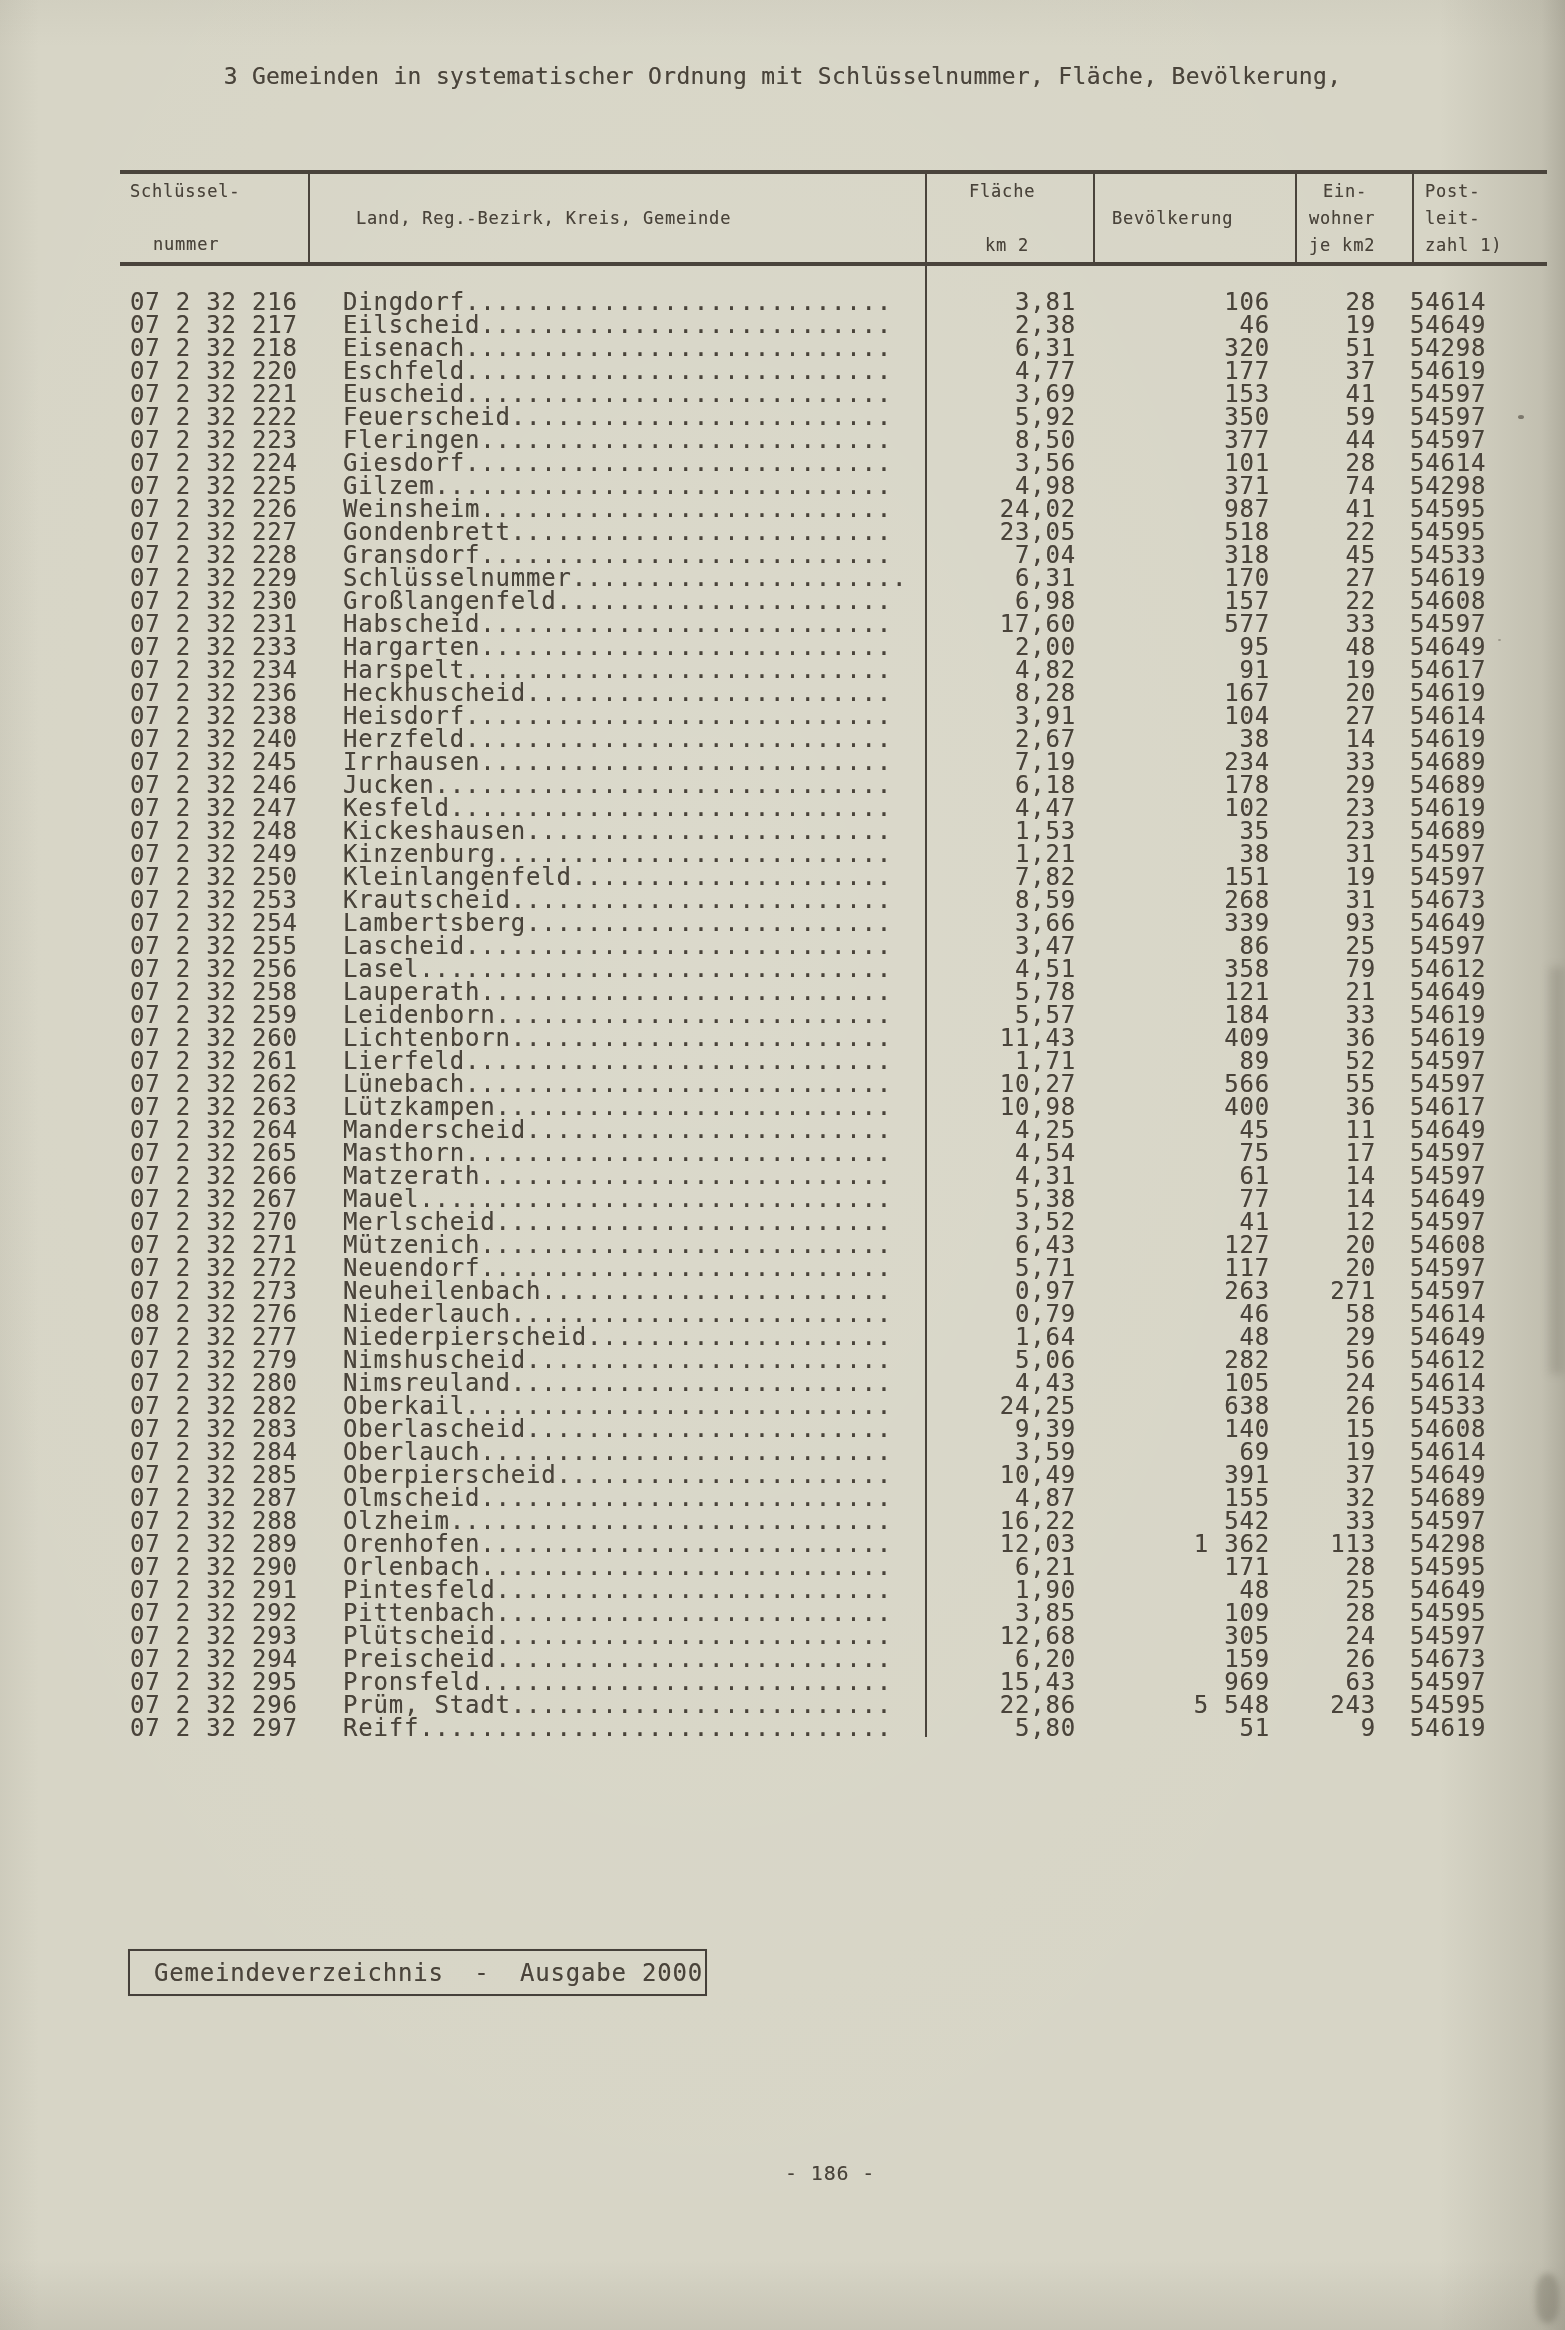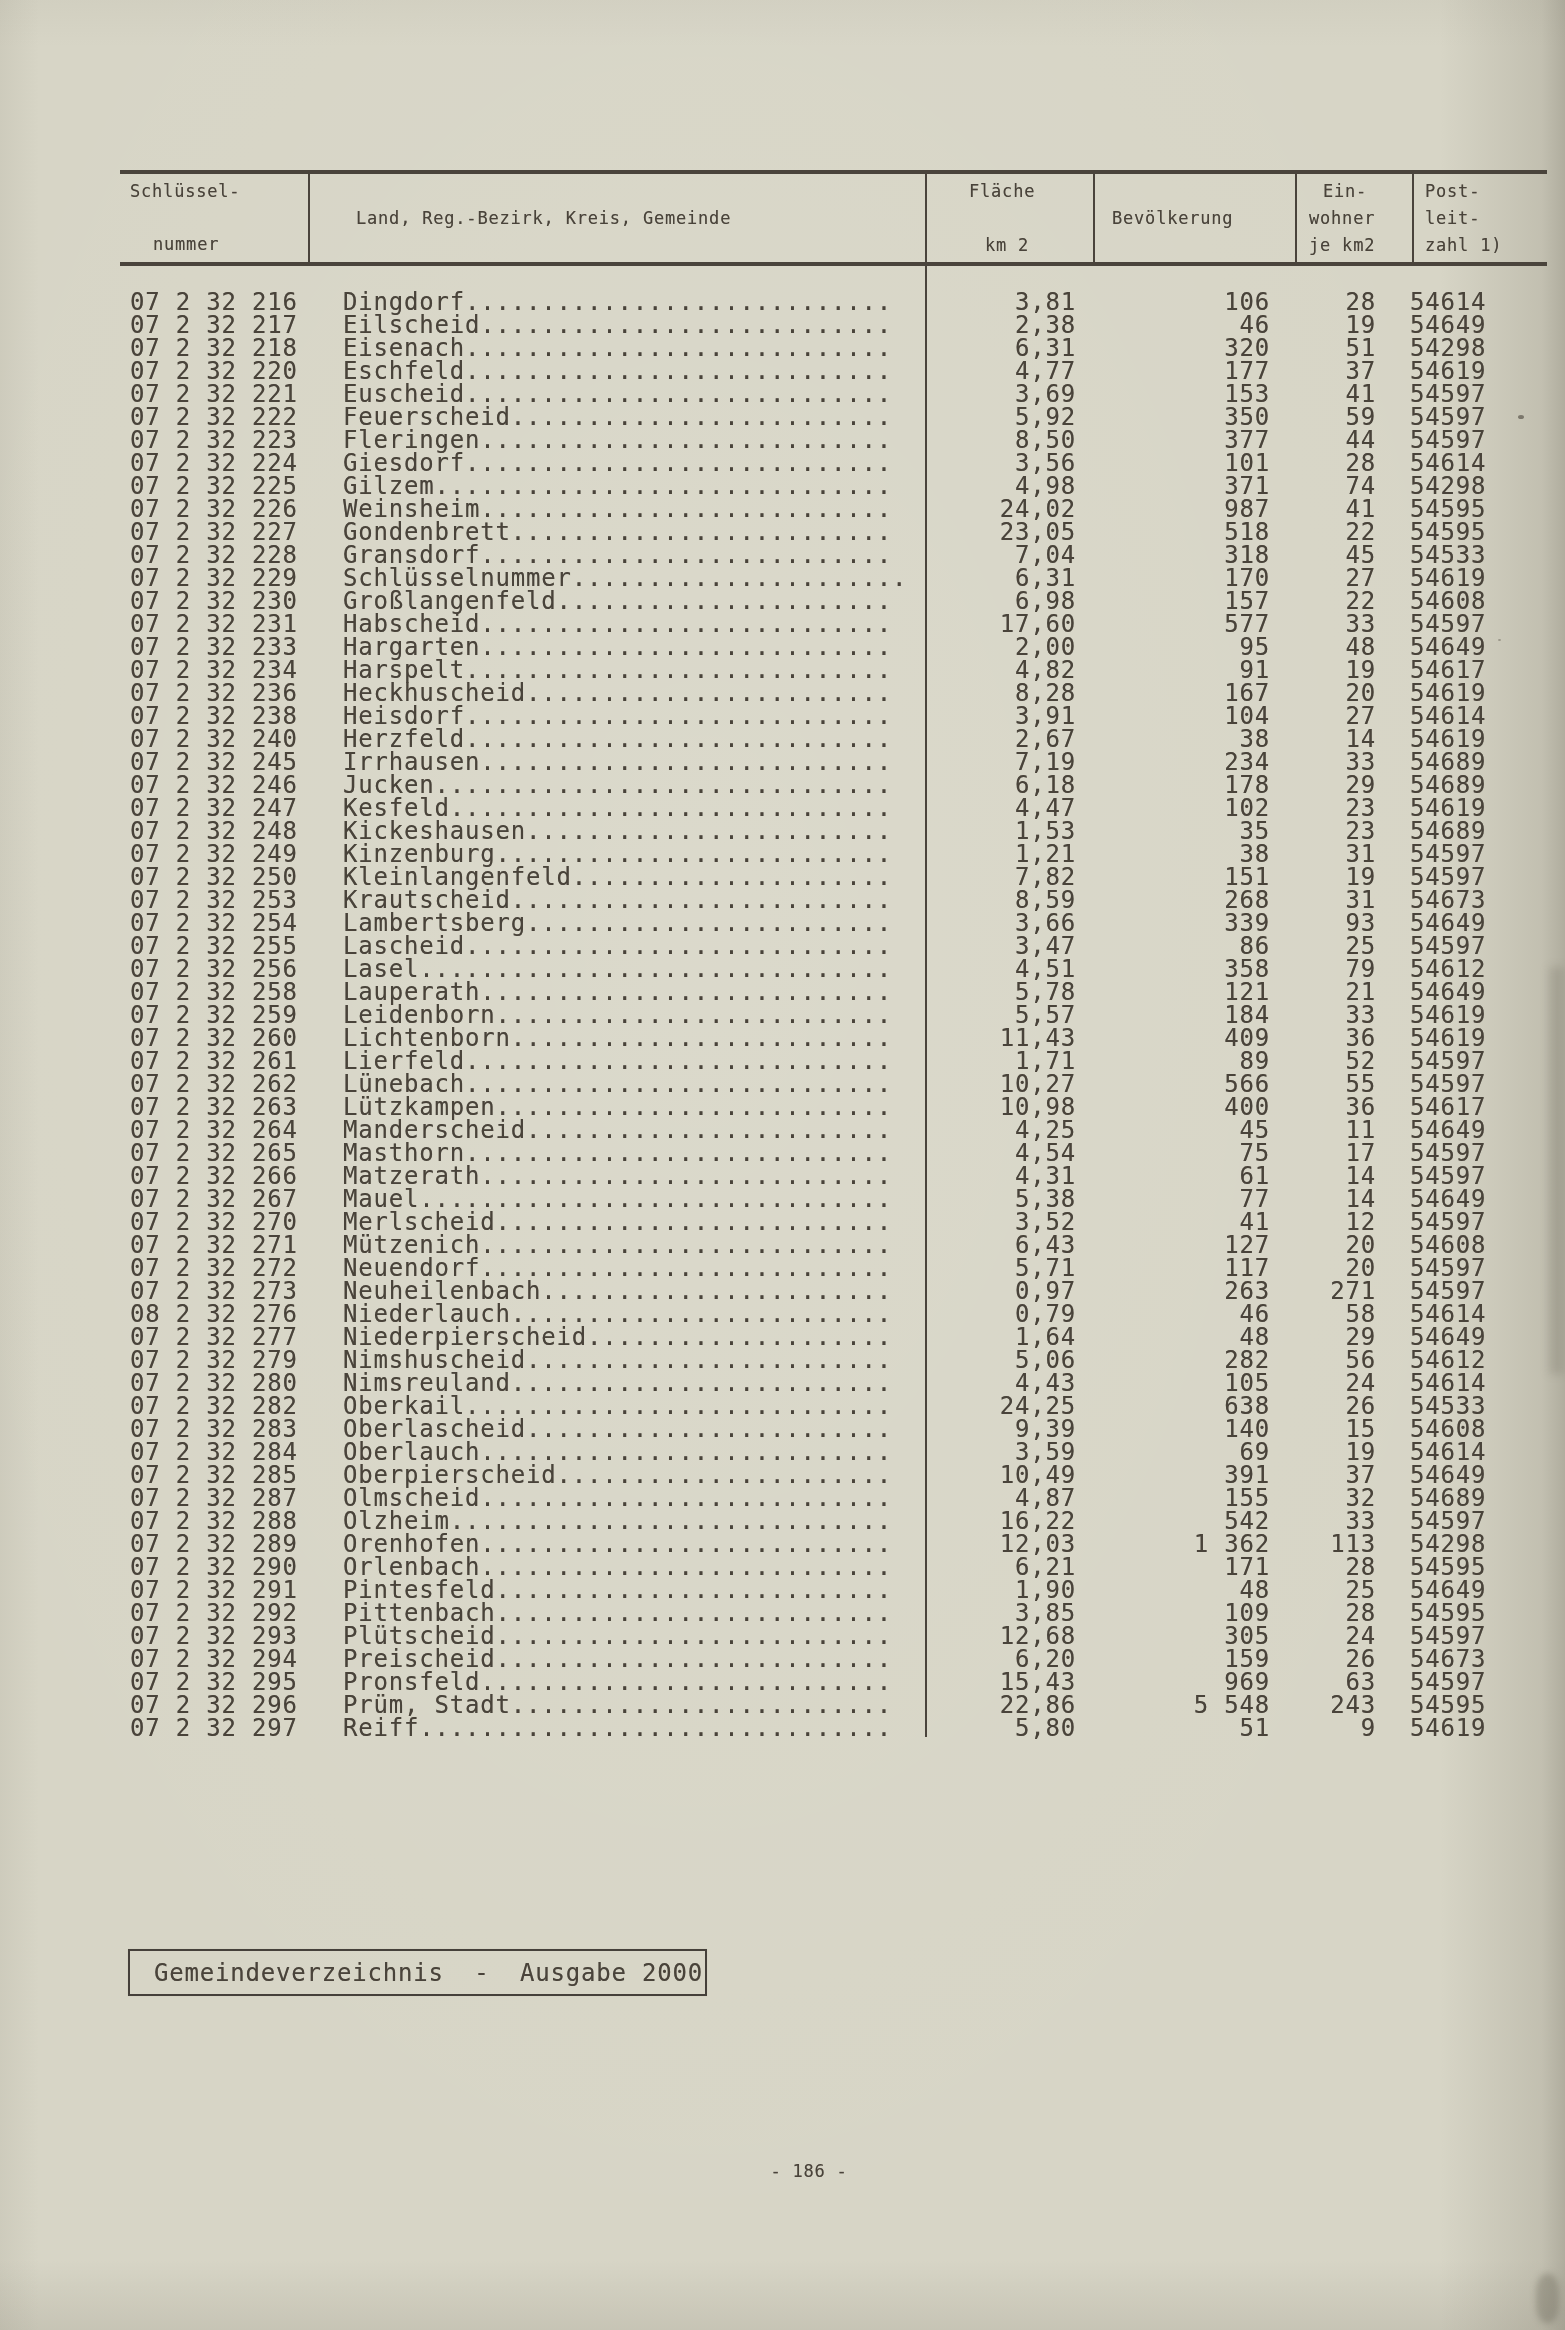--- a/index.html
+++ b/index.html
@@ -43,35 +43,36 @@
   .edition-box{
     position:absolute;left:128px;top:1949px;width:579px;height:47px;
     border:2.5px solid #45403a;box-sizing:border-box;
     display:flex;align-items:center;
     padding-left:24px;
     font-size:24px;letter-spacing:0.8px;
     box-shadow:0 0 0.5px rgba(73,67,58,0.6);
   }
   .page-number{
     position:absolute;left:743px;top:2161px;width:132px;
-    text-align:center;font-size:17px;letter-spacing:0.8px;
+    text-align:right;font-size:20px;letter-spacing:0.8px;
   }
   
   .artifact{position:absolute;pointer-events:none;}
   .speck1{left:1518px;top:415px;width:6.1px;height:4.1px;background:rgba(62,57,47,0.55);border-radius:50%;filter:blur(0.5px);}
   .speck2{left:1498px;top:639px;width:3.1px;height:2px;background:rgba(62,57,47,0.35);border-radius:50%;filter:blur(0.5px);}
   .corner-smudge{left:1536px;top:2274px;width:23.4px;height:49px;background:rgba(80,74,62,0.28);border-radius:40%;filter:blur(3.1px);}
   .right-streak{left:1549px;top:967px;width:16.3px;height:407px;background:rgba(90,84,70,0.18);filter:blur(4.1px);}
 </style>
 </head>
 <body>
 
 <div class="page">
 
   <div class="title">
+    <div class="ink">3 Gemeinden in systematischer Ordnung mit Schlüsselnummer, Fläche, Bevölkerung,</div>
   </div>
 
   <div class="rule" style="left:120px;top:170px;width:1427px;height:3.6px;"></div>
   <div class="rule" style="left:120px;top:262px;width:1427px;height:3.6px;"></div>
   <div class="rule" style="left:308px;top:173px;width:1.5px;height:90px;"></div>
   <div class="rule" style="left:925px;top:173px;width:1.5px;height:90px;"></div>
   <div class="rule" style="left:1093px;top:173px;width:1.5px;height:90px;"></div>
   <div class="rule" style="left:1295px;top:173px;width:1.5px;height:90px;"></div>
   <div class="rule" style="left:1412px;top:173px;width:1.5px;height:90px;"></div>
 

